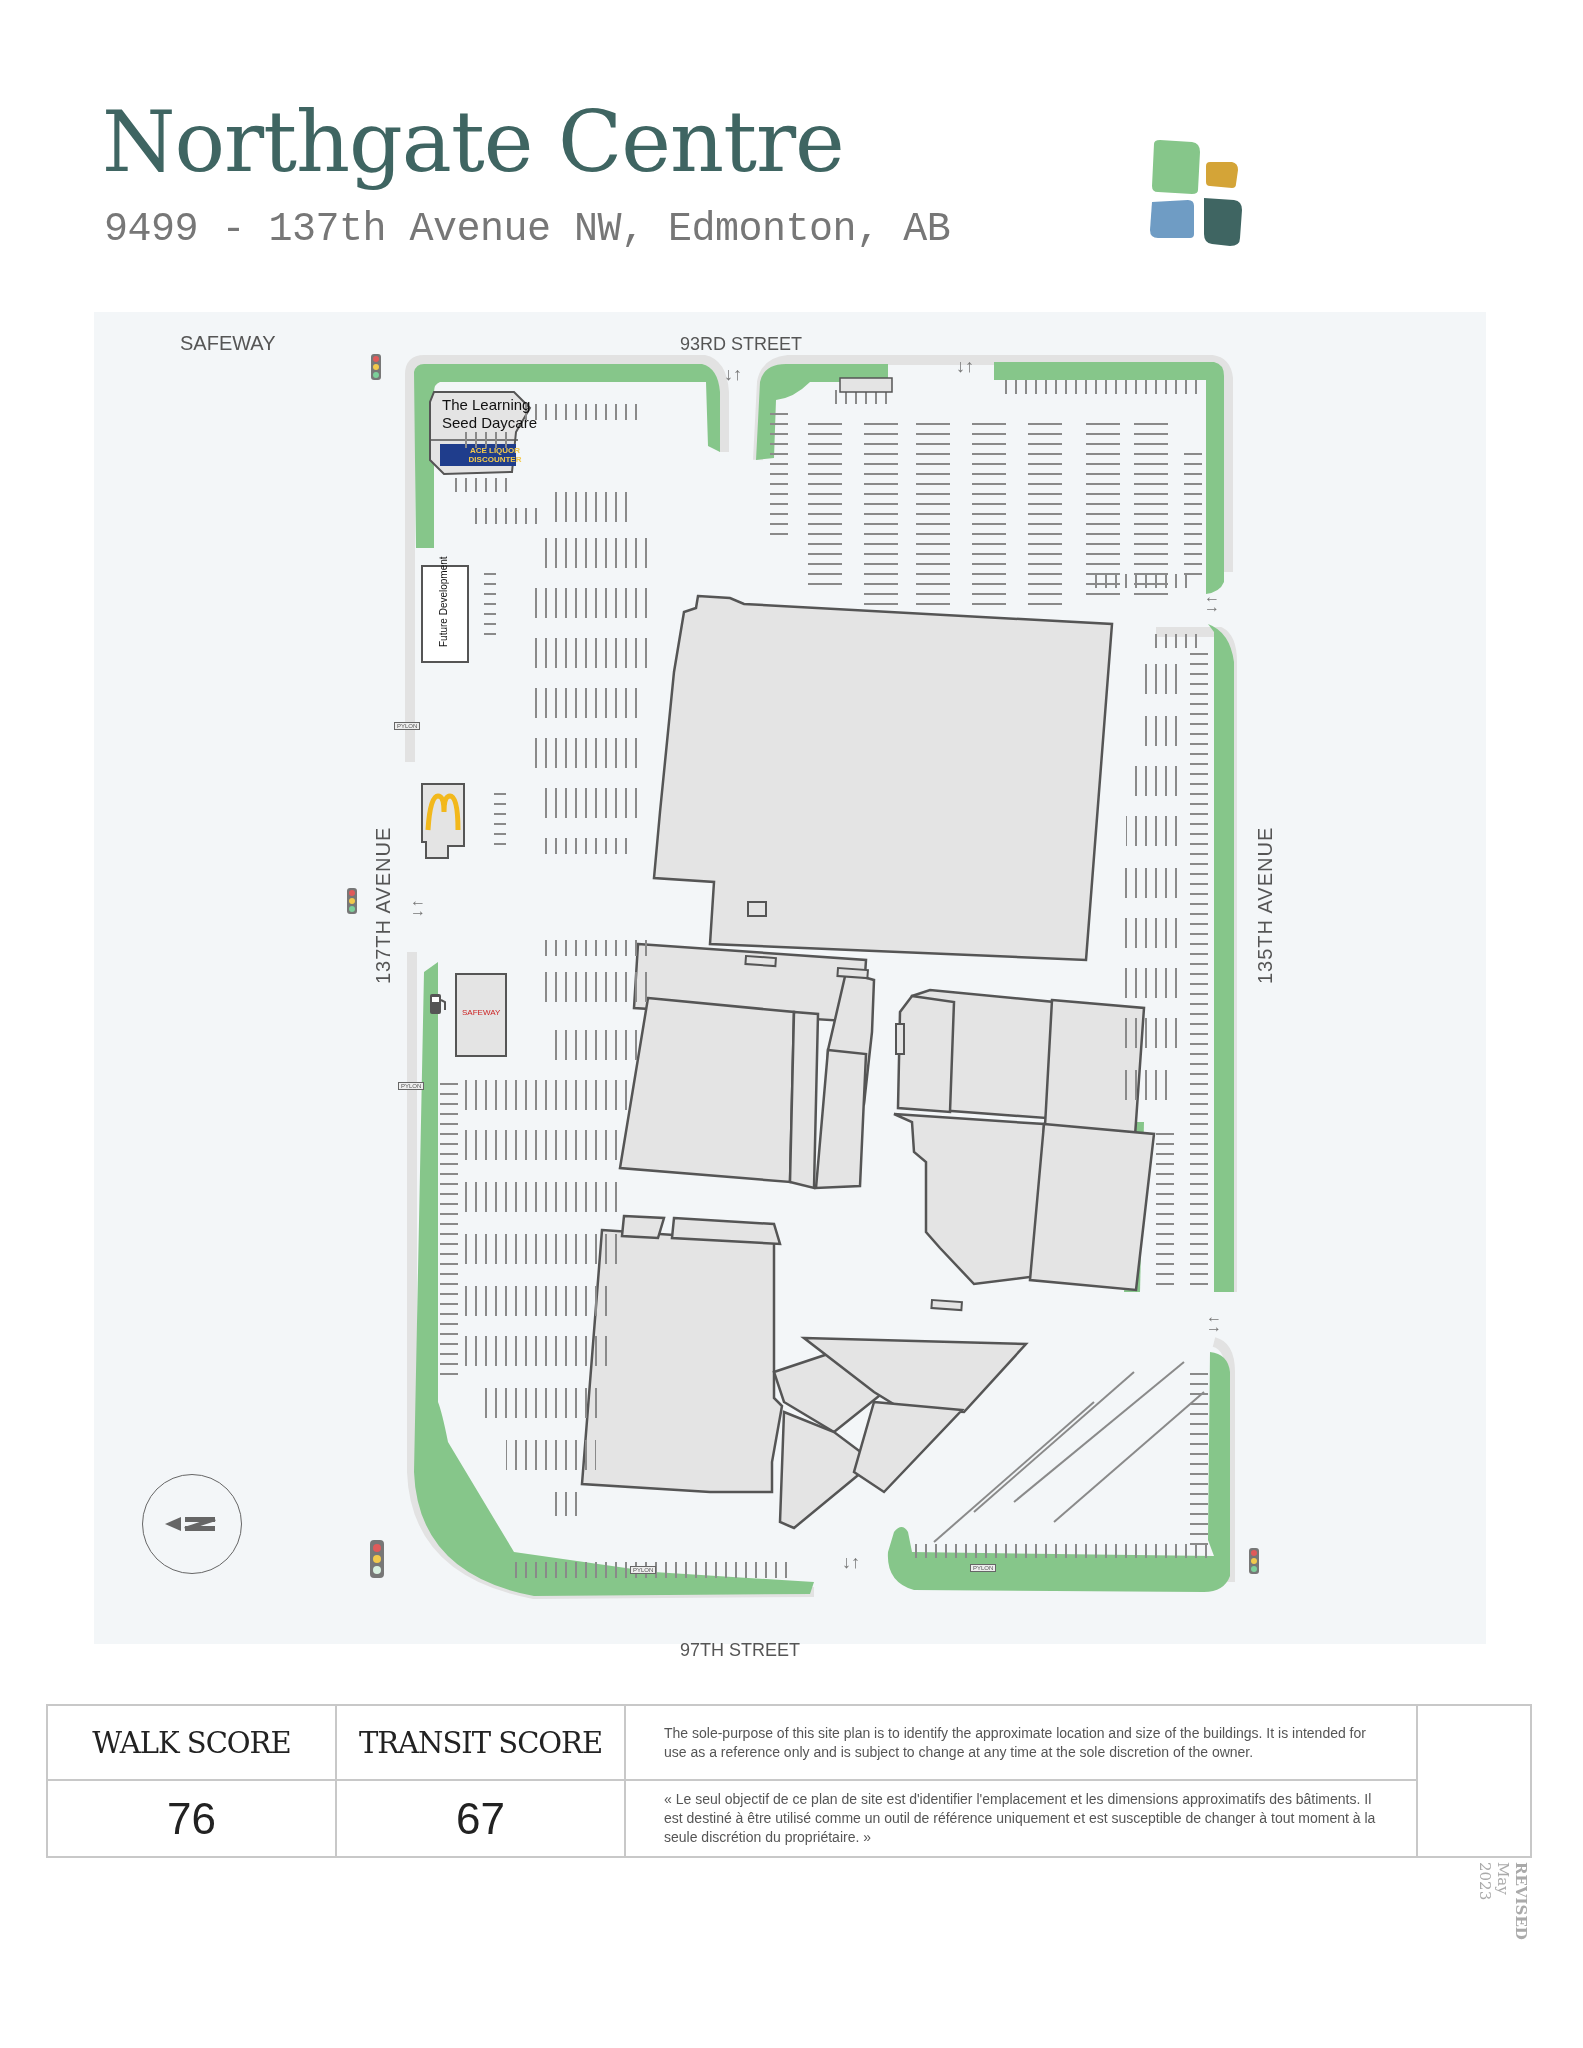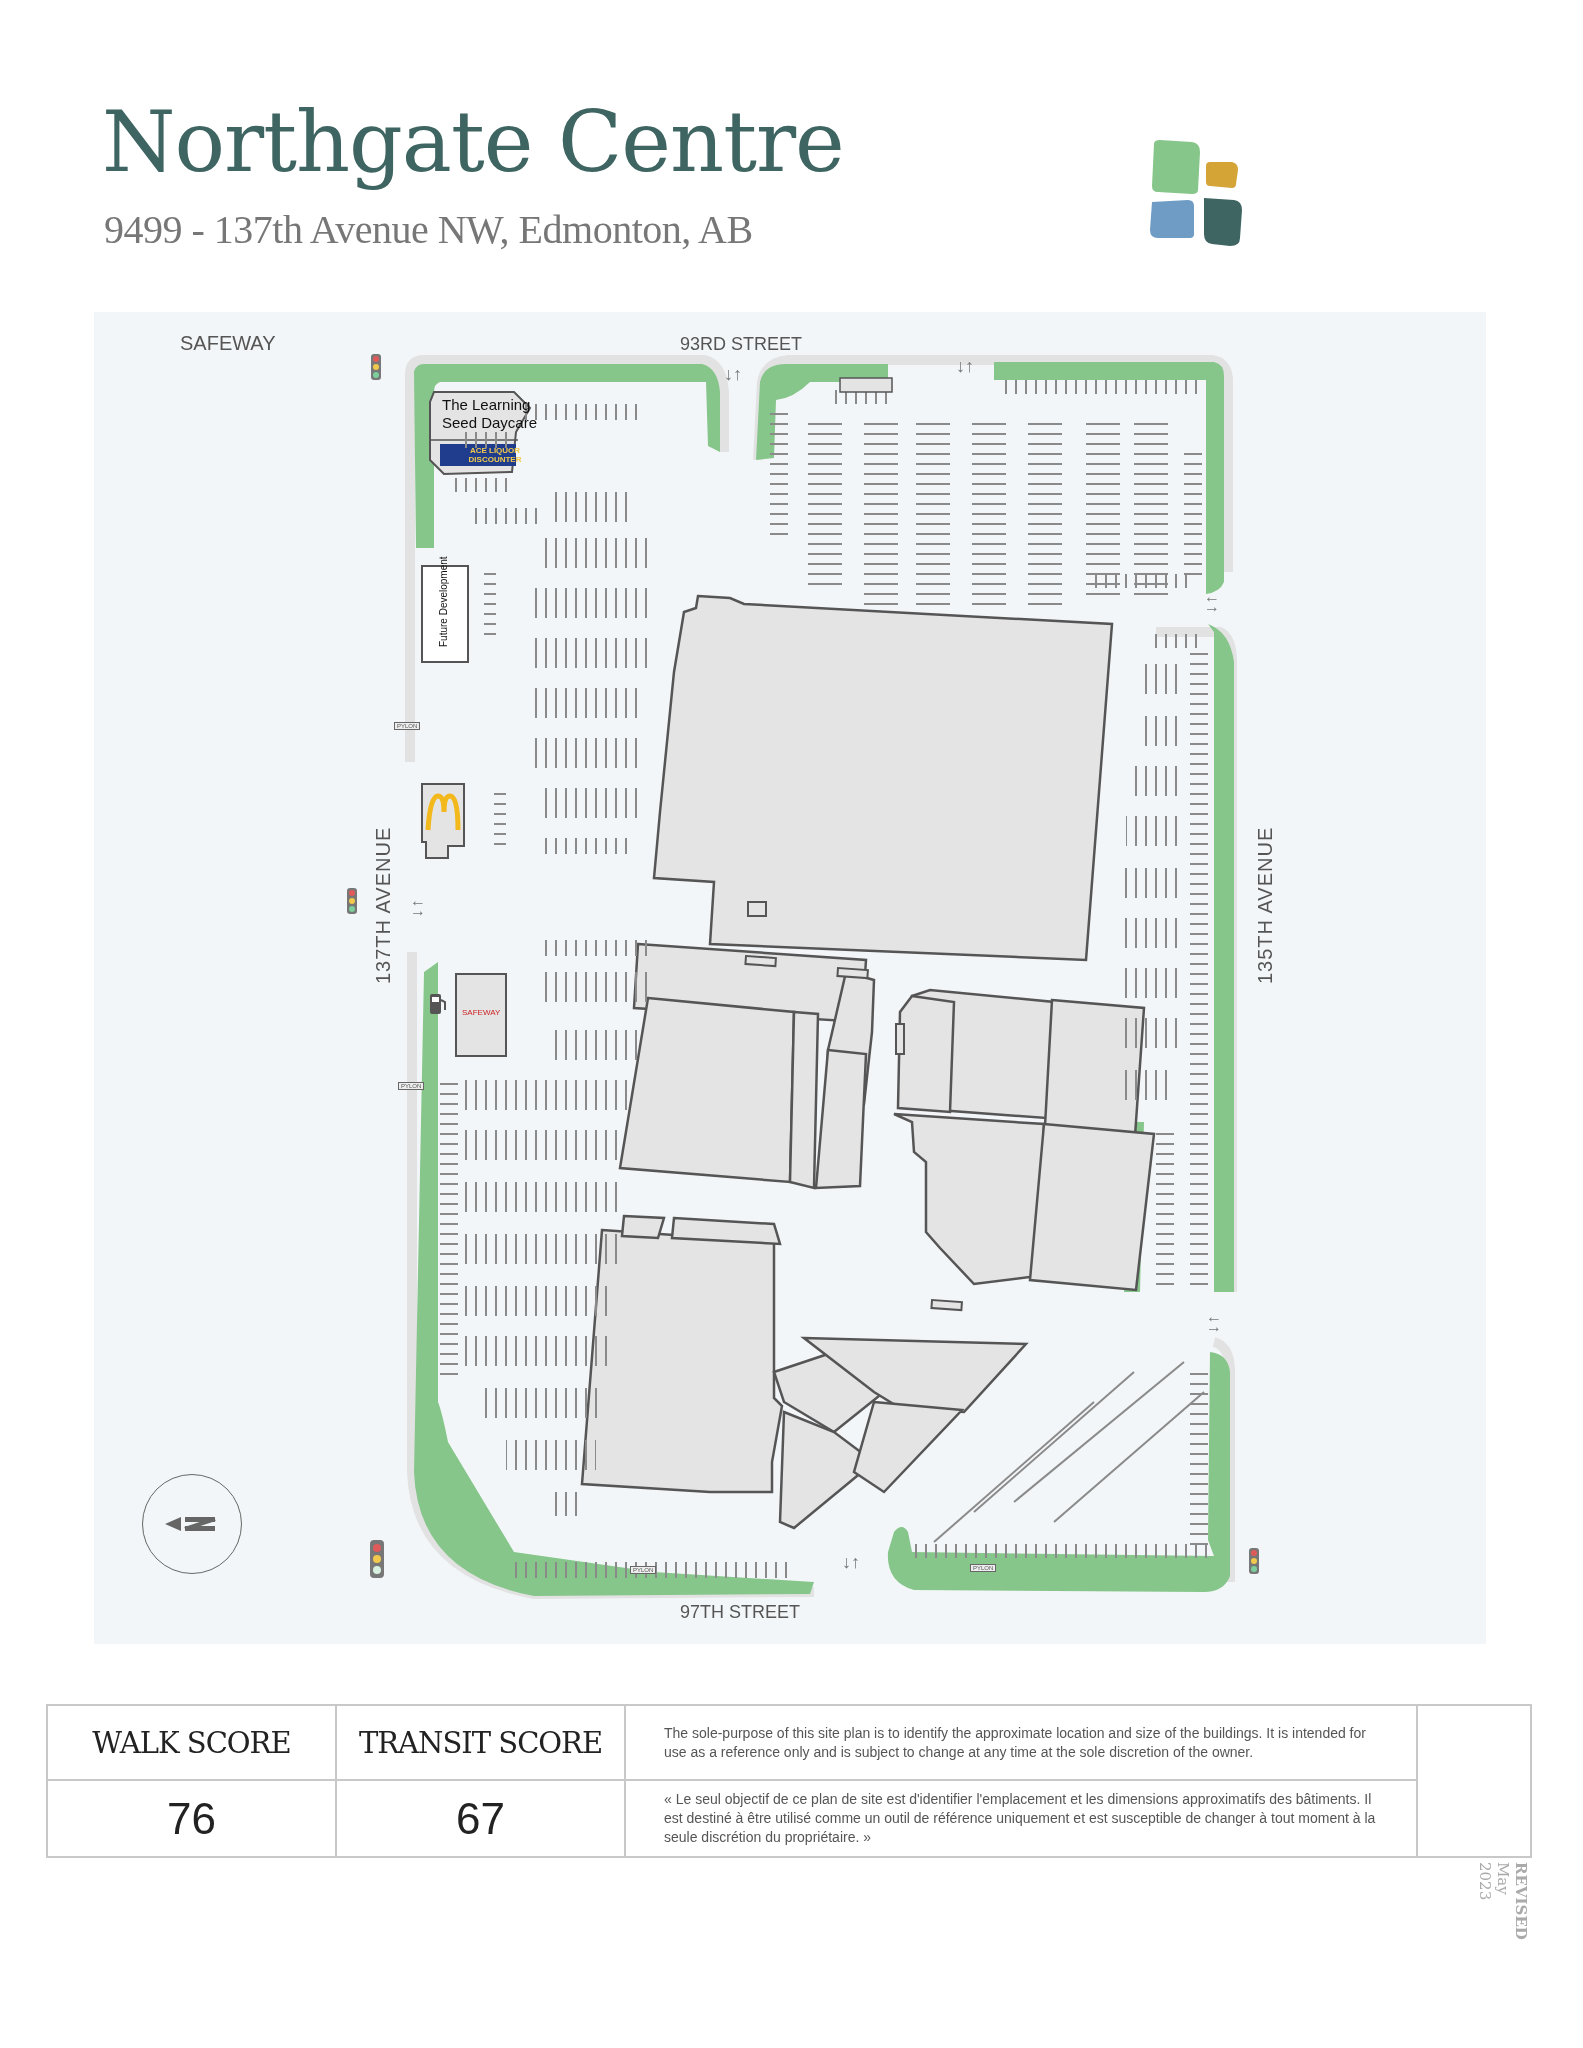--- a/index.html
+++ b/index.html
@@ -1,18 +1,18 @@
 <!DOCTYPE html>
 <html><head>
 <meta charset="utf-8">
 <style>
   html, body { margin: 0; padding: 0; background: #ffffff; }
   body { width: 1583px; height: 2048px; position: relative; overflow: hidden; font-family: "Liberation Sans", sans-serif; }
   .title { position: absolute; left: 102px; top: 100px; font-family: "DejaVu Serif", serif; font-size: 84px; color: #3f6562; letter-spacing: -1px; line-height: 1; }
-  .subtitle { position: absolute; left: 104px; top: 210px; font-family: Liberation Serif, serif; font-size: 40px; color: #777; letter-spacing: -0.5px; line-height: 1; }
+  .subtitle { position: absolute; left: 104px; top: 210px; font-family: Liberation Mono, monospace; font-size: 40px; color: #777; letter-spacing: -0.5px; line-height: 1; }
   .logo { position: absolute; left: 1148px; top: 138px; width: 300px; height: 110px; }
   .logo-text { position: absolute; left: 110px; top: 16px; font-family: "Liberation Sans", sans-serif; font-size: 40px; line-height: 42px; color: #3f6562; }
   .map-panel { position: absolute; left: 94px; top: 312px; width: 1392px; height: 1332px; background: #f3f6f8; }
   .map-svg { position: absolute; left: 0; top: 0; }
   .label { position: absolute; font-family: "Liberation Sans", sans-serif; color: #555; font-size: 20px; white-space: nowrap; }
   .vlabel { position: absolute; font-family: "Liberation Sans", sans-serif; color: #555; font-size: 20px; white-space: nowrap; transform: rotate(-90deg); transform-origin: left top; letter-spacing: 1px; }
   .pylon { position: absolute; font-size: 6px; border: 1px solid #666; background: #eee; color: #555; padding: 0 2px; font-family: "Liberation Sans", sans-serif; }
   table.scores { position: absolute; left: 46px; top: 1704px; width: 1486px; border-collapse: collapse; }
   table.scores td { border: 2px solid #c8c8c8; vertical-align: middle; }
   .score-head { font-family: "DejaVu Serif", serif; font-size: 29px; color: #222; text-align: center; height: 71px; letter-spacing: -1px; }
@@ -174,21 +174,21 @@
       <line x1="880" y1="1200" x2="1040" y2="1060"></line>
       <line x1="920" y1="1190" x2="1090" y2="1050"></line>
       <line x1="960" y1="1210" x2="1110" y2="1080"></line>
       <rect x="820" y="1232" width="300" height="14" fill="url(#stallsV)" stroke="none"></rect>
       <rect x="1096" y="1056" width="18" height="180" fill="url(#stallsH)" stroke="none"></rect>
     </g>
   </svg>
 
   <div class="label" style="left:86px; top:20px;">SAFEWAY</div>
   <div class="label" style="left:586px; top:22px; font-size:18px;">93RD STREET</div>
-  <div class="label" style="left:586px; top:1290px; font-size:18px;">97TH STREET</div>
+  <div class="label" style="left:586px; top:1328px; font-size:18px;">97TH STREET</div>
   <div class="vlabel" style="left:278px; top:672px;">137TH AVENUE</div>
   <div class="vlabel" style="left:1160px; top:672px;">135TH AVENUE</div>
 
   <div class="label" style="left:348px; top:84px; font-size:15px; color:#111; line-height:18px;">
     <div>The Learning</div>
     <div>Seed Daycare</div>
   </div>
   <div class="label" style="left:352px; top:134px; font-size:8px; color:#f2c94c; font-weight:bold; text-align:center; width:66px; line-height:9px;margin-left:16px;">
     <div>ACE LIQUOR</div>
     <div>DISCOUNTER</div>

